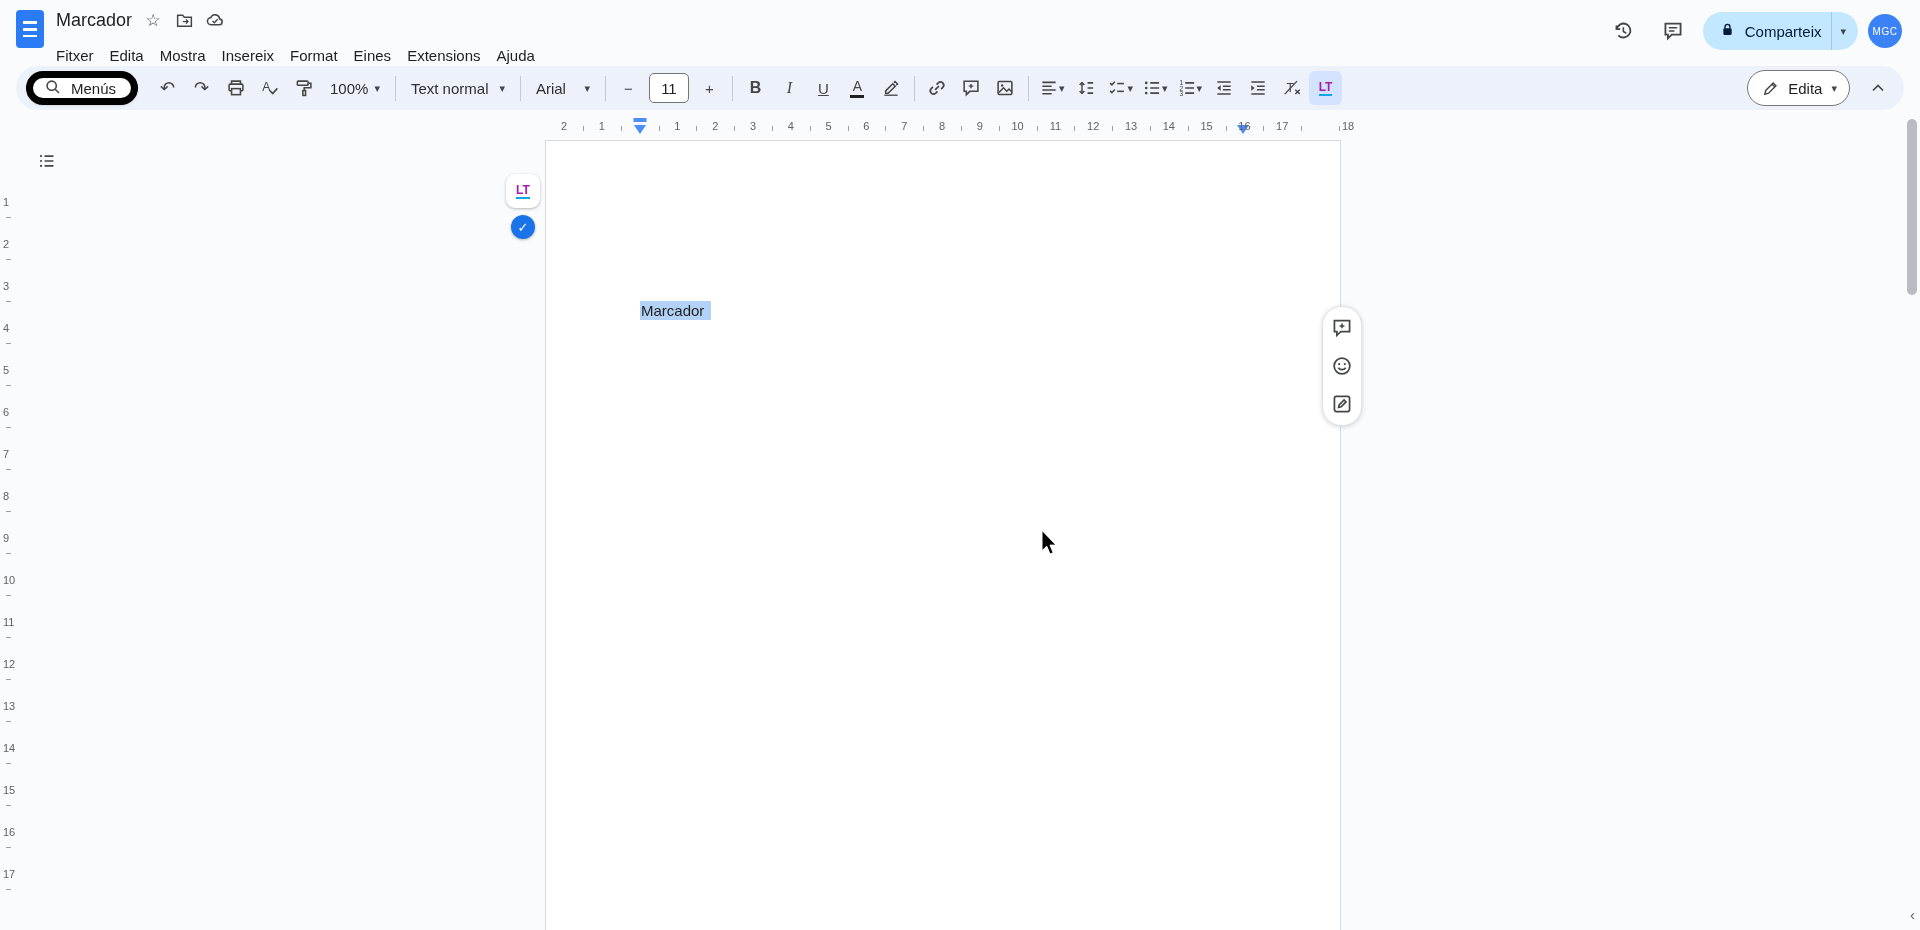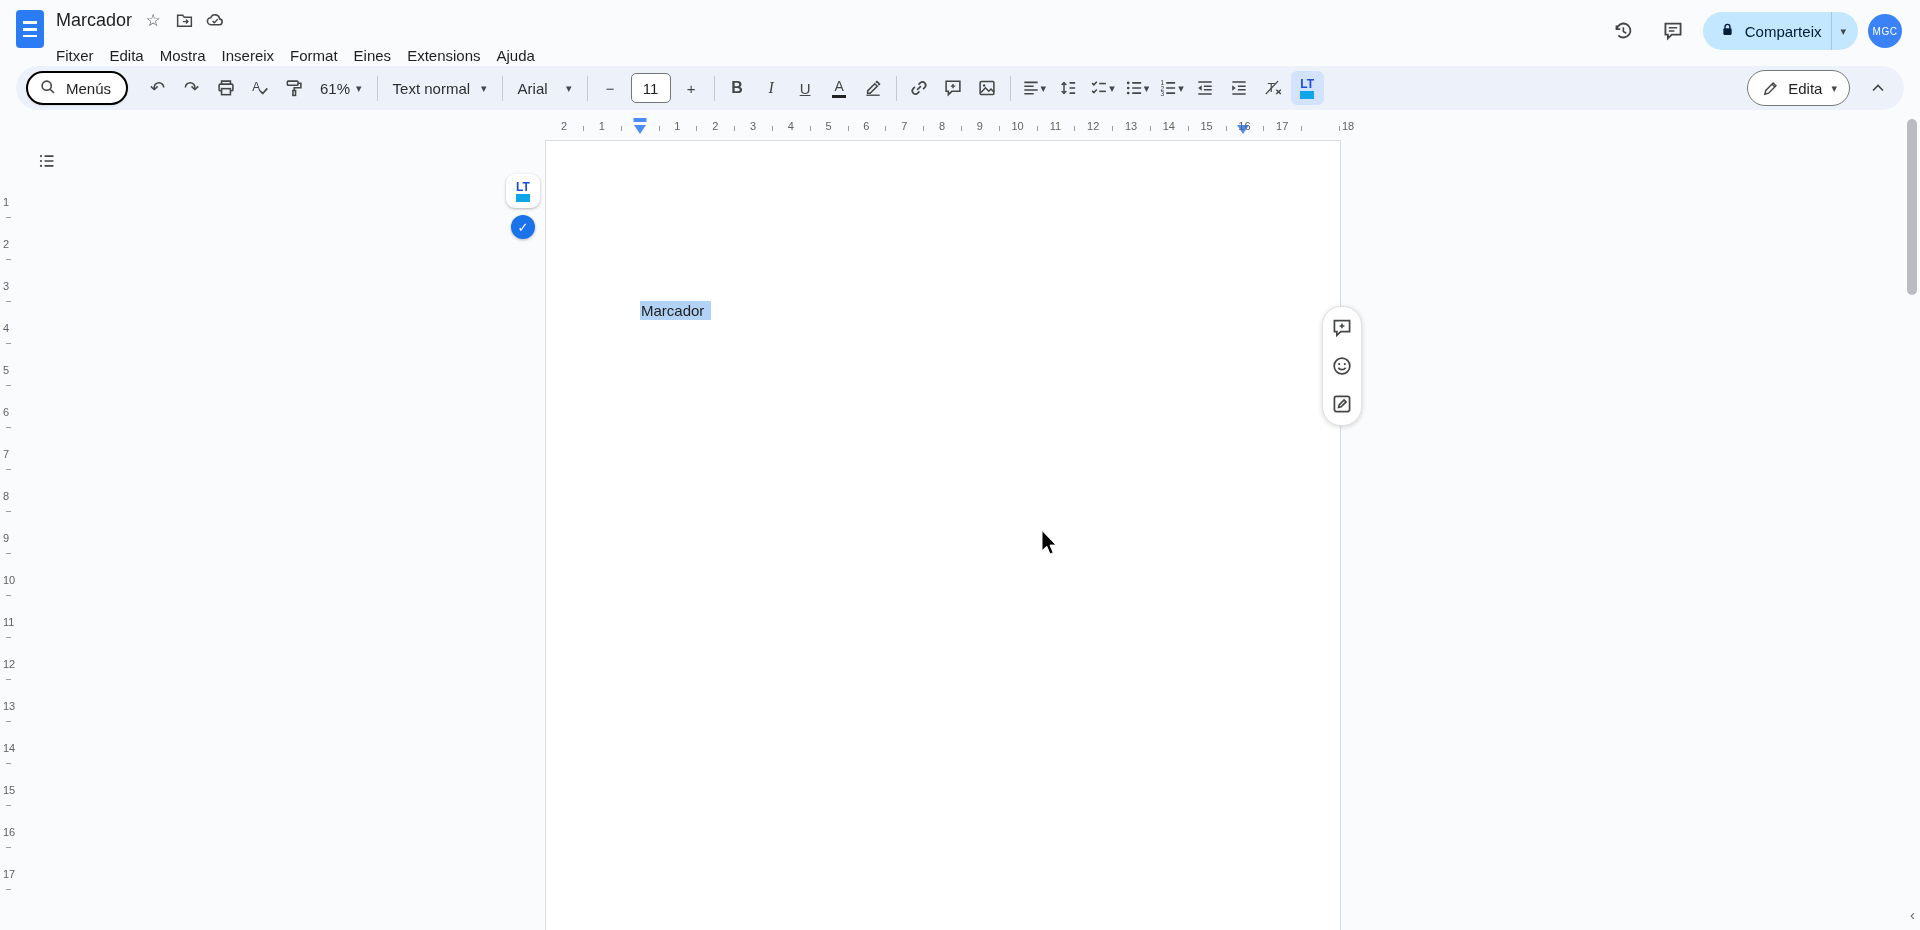--- a/index.html
+++ b/index.html
@@ -24,32 +24,32 @@
   .share{display:flex;align-items:center;height:38px;background:#c2e7ff;border-radius:19px;color:#001d35;font-size:15px;font-weight:500}
   .share-main{display:flex;gap:9px;padding:0 10px 0 16px;align-items:center;height:100%}
   .share-caret{display:flex;align-items:center;justify-content:center;height:100%;padding:0 12px 0 8px;border-left:1px solid #9fc8e8;border-radius:0 19px 19px 0}
   .avatar{width:34px;height:34px;border-radius:50%;background:#3b82f6;color:#fff;font-size:10px;font-weight:400;display:flex;align-items:center;justify-content:center;letter-spacing:.5px}
 
   
   .toolbar{margin:2px 16px 0;height:44px;background:#edf2fa;border-radius:22px;display:flex;align-items:center;padding:0 10px;gap:1px}
   .tb-btn{height:34px;min-width:33px;border:none;background:transparent;border-radius:6px;display:flex;align-items:center;justify-content:center;color:#444746;font-size:15px;padding:0 4px}
   .tb-btn svg{display:block}
   .tb-sep{width:1px;height:25px;background:#c6cacf;margin:0 5px}
-  .menus-pill{display:flex;align-items:center;gap:9px;background:#fff;border:2px solid #000000;box-shadow:0 1px 2px rgba(0,0,0,.10);border-radius:17px;height:34px;padding:0 15px 0 11px;font-size:15px;color:#1f1f1f;margin-right:12px}
+  .menus-pill{display:flex;align-items:center;gap:9px;background:#fff;border:7px solid #000000;box-shadow:0 1px 2px rgba(0,0,0,.10);border-radius:17px;height:34px;padding:0 15px 0 11px;font-size:15px;color:#1f1f1f;margin-right:12px}
   .tb-select{display:flex;align-items:center;gap:6px;padding:0 9px;height:34px;border-radius:6px;color:#2d2f31;font-size:15px;border:none;background:transparent}
   .caret{font-size:11px;color:#444746;line-height:1}
   .fs-input{width:34px;height:26px;border:1px solid #747775;border-radius:5px;text-align:center;font-size:15px;background:#fff;color:#1f1f1f;margin:0 3px}
   .glyph-b{font-weight:700;font-size:16px}
   .glyph-i{font-style:italic;font-family:"Liberation Serif",serif;font-size:16px}
   .glyph-u{text-decoration:underline;font-size:15px}
   .text-color-stack{display:flex;flex-direction:column;align-items:center;line-height:1}
   .text-color-stack .A{font-size:14px}
   .text-color-stack .bar{width:14px;height:3px;background:#202124;margin-top:2px}
   .tb-active{background:#d3e3fd}
-  .lt-badge{font-weight:700;color:#1d4ed8;font-size:12px;border-bottom:8px solid #0ea5e9;padding-bottom:1px;line-height:1}
+  .lt-badge{font-weight:700;color:#a21caf;font-size:12px;border-bottom:2px solid #0ea5e9;padding-bottom:1px;line-height:1}
   .tb-spacer{flex:1}
   .mode-pill{display:flex;align-items:center;gap:9px;height:36px;padding:0 12px 0 14px;border:1px solid #747775;border-radius:18px;background:#fff;font-size:15px;color:#1f1f1f;margin-right:10px}
 
   
   .ruler-h{position:relative;height:24px;margin-top:6px}
   .hr-num{position:absolute;top:4px;transform:translateX(-50%);font-size:11px;color:#5f6368}
   .hr-tick{position:absolute;top:10px;width:1px;height:5px;background:#9aa0a6}
   .indent-marker{position:absolute;width:0;height:0;border-left:6px solid transparent;border-right:6px solid transparent;border-top:9px solid #4d8df6;top:9px;transform:translateX(-50%)}
   .firstline-bar{position:absolute;width:13px;height:4px;background:#4d8df6;top:2px;transform:translateX(-50%)}
   .ruler-v{position:absolute;left:0;top:138px;bottom:0;width:16px}
@@ -182,21 +182,21 @@
         </svg>
     </button>
     <button class="tb-btn">
       <svg width="20" height="20" viewBox="0 0 18 18" fill="none" stroke="#444746" stroke-width="1.4">
           <rect x="3" y="2.8" width="9.6" height="3.8" rx=".8"></rect>
           <path d="M12.6 4.7h2.6v4H9.2v2.6"></path>
           <rect x="8" y="11.3" width="2.4" height="4.4"></rect>
         </svg>
     </button>
     <button class="tb-select">
-      <span>61%</span>
+      <span>100%</span>
       <span class="caret">▾</span>
     </button>
 
     <div class="tb-sep"></div>
 
     <button class="tb-select" style="min-width:112px;justify-content:space-between">
       <span>Text normal</span>
       <span class="caret">▾</span>
     </button>
 

